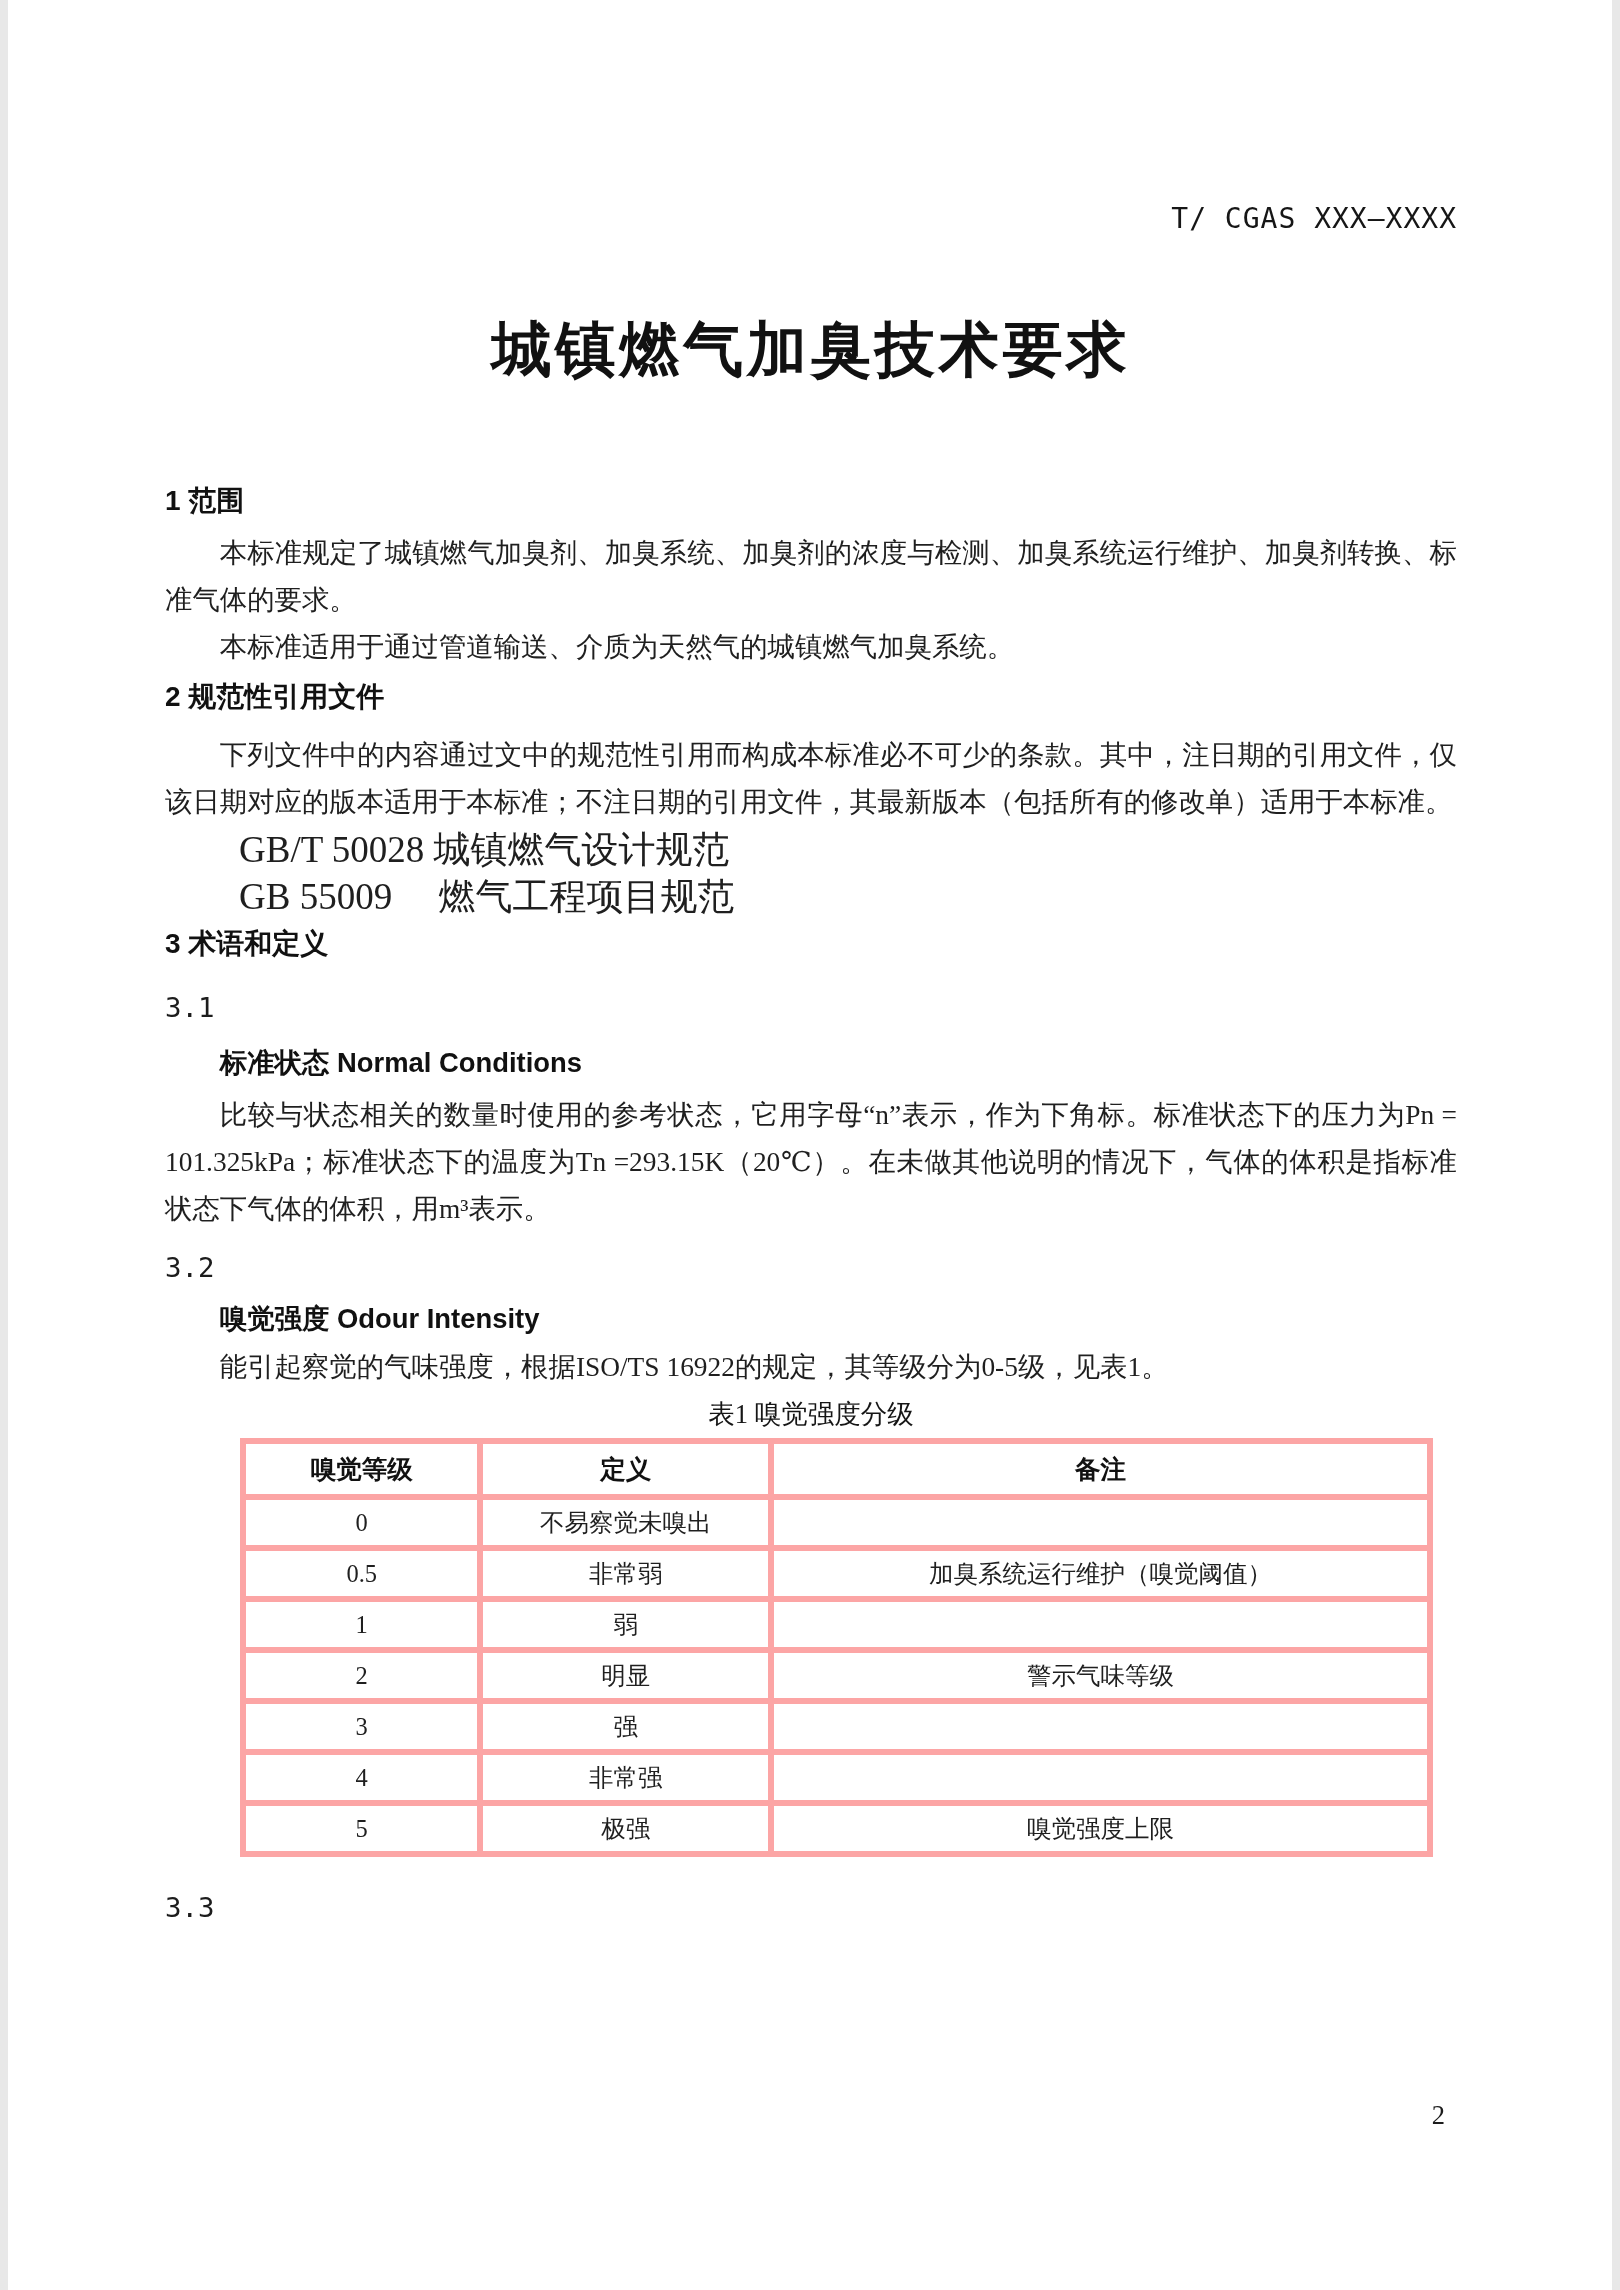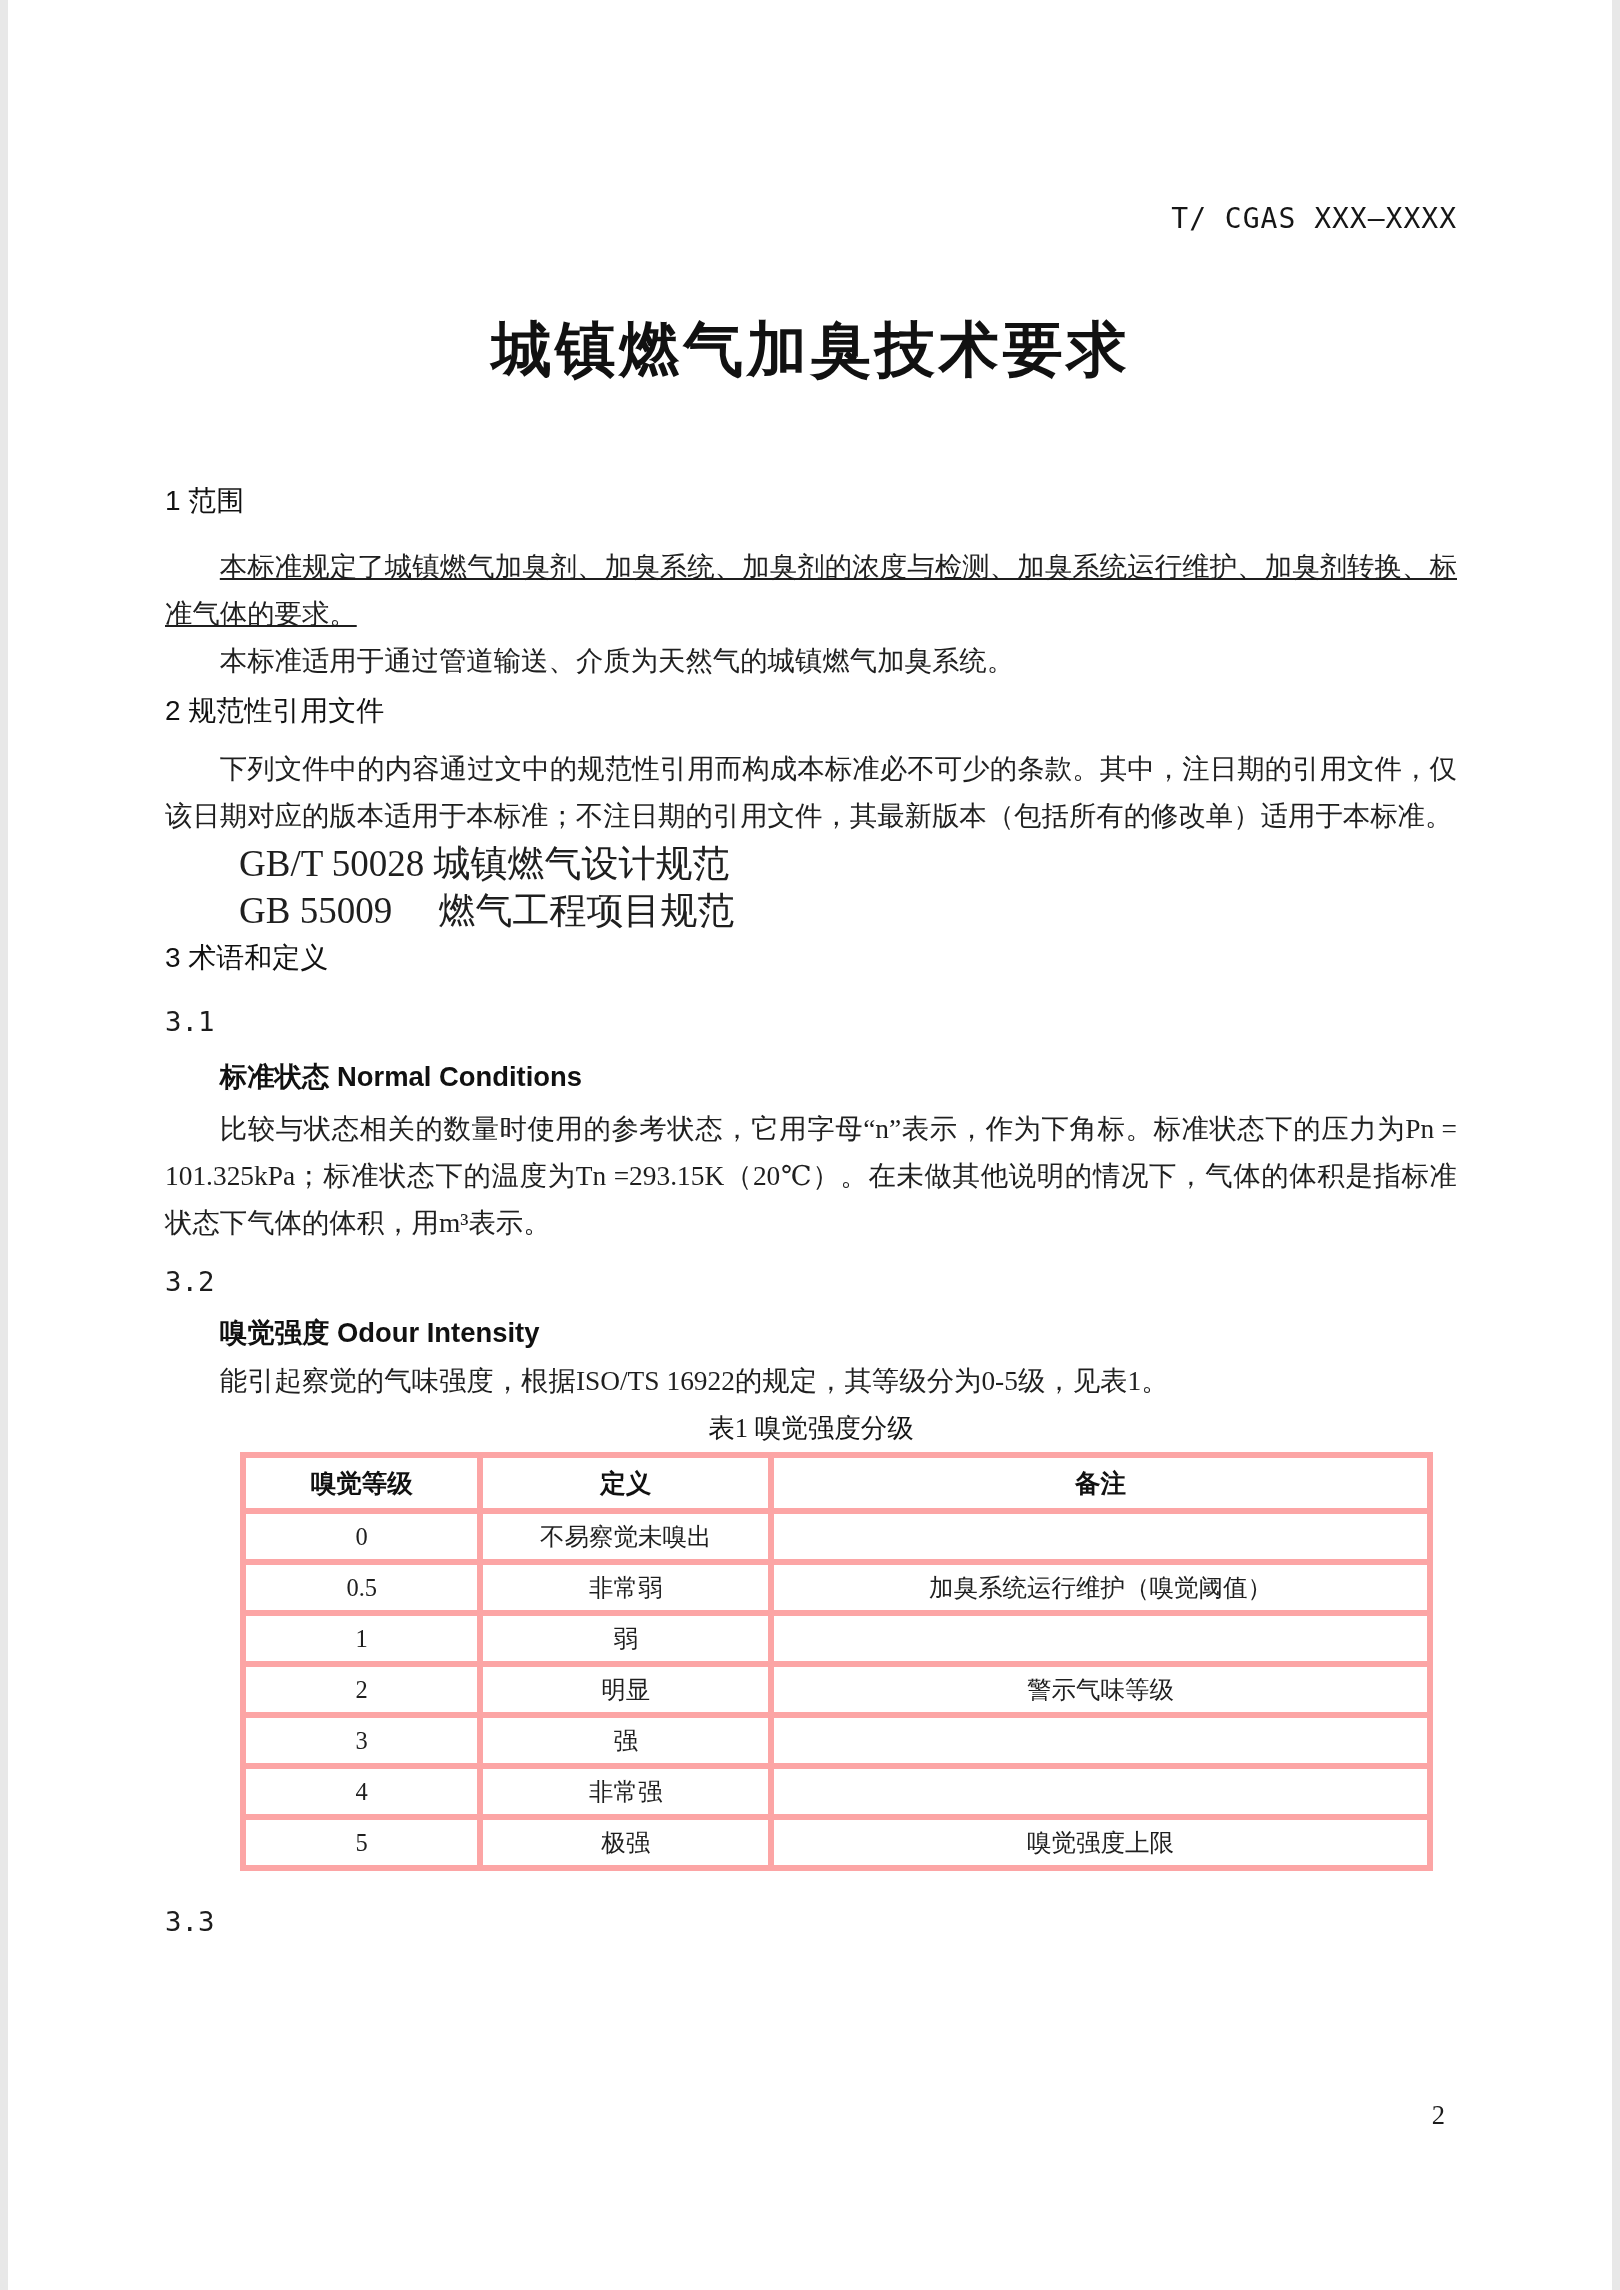--- a/index.html
+++ b/index.html
@@ -35,37 +35,37 @@
     font-family: "Liberation Sans", "DejaVu Sans", sans-serif;
     font-weight: bold;
     font-size: 60px;
     line-height: 55px;
     letter-spacing: 3.9px;
     color: #111;
   }
   
   .sec-heading {
     font-family: "Liberation Sans", "DejaVu Sans", sans-serif;
-    font-weight: normal;
+    font-weight: bold;
     font-size: 28px;
     line-height: 43px;
     color: #111;
   }
   .h-sec1 { margin-top: 102px; }
   .h-sec2 { margin-top: 3.9px; }
   .h-sec3 { margin-top: 2px; }
   
   .para {
     font-size: 27.4px;
     line-height: 47px;
     text-align: justify;
     text-indent: 2em;
     color: #1f1f1f;
   }
-  .mt16 { margin-top: 22px; text-decoration: underline; }
+  .mt16 { margin-top: 8px; }
   .mt14 { margin-top: 13.7px; }
   .mt8  { margin-top: 7.8px; }
   .mt4  { margin-top: 3.9px; }
   
   .ref-line {
     font-size: 37px;
     line-height: 47px;
     text-indent: 2em;
     white-space: pre;
     color: #1f1f1f;

